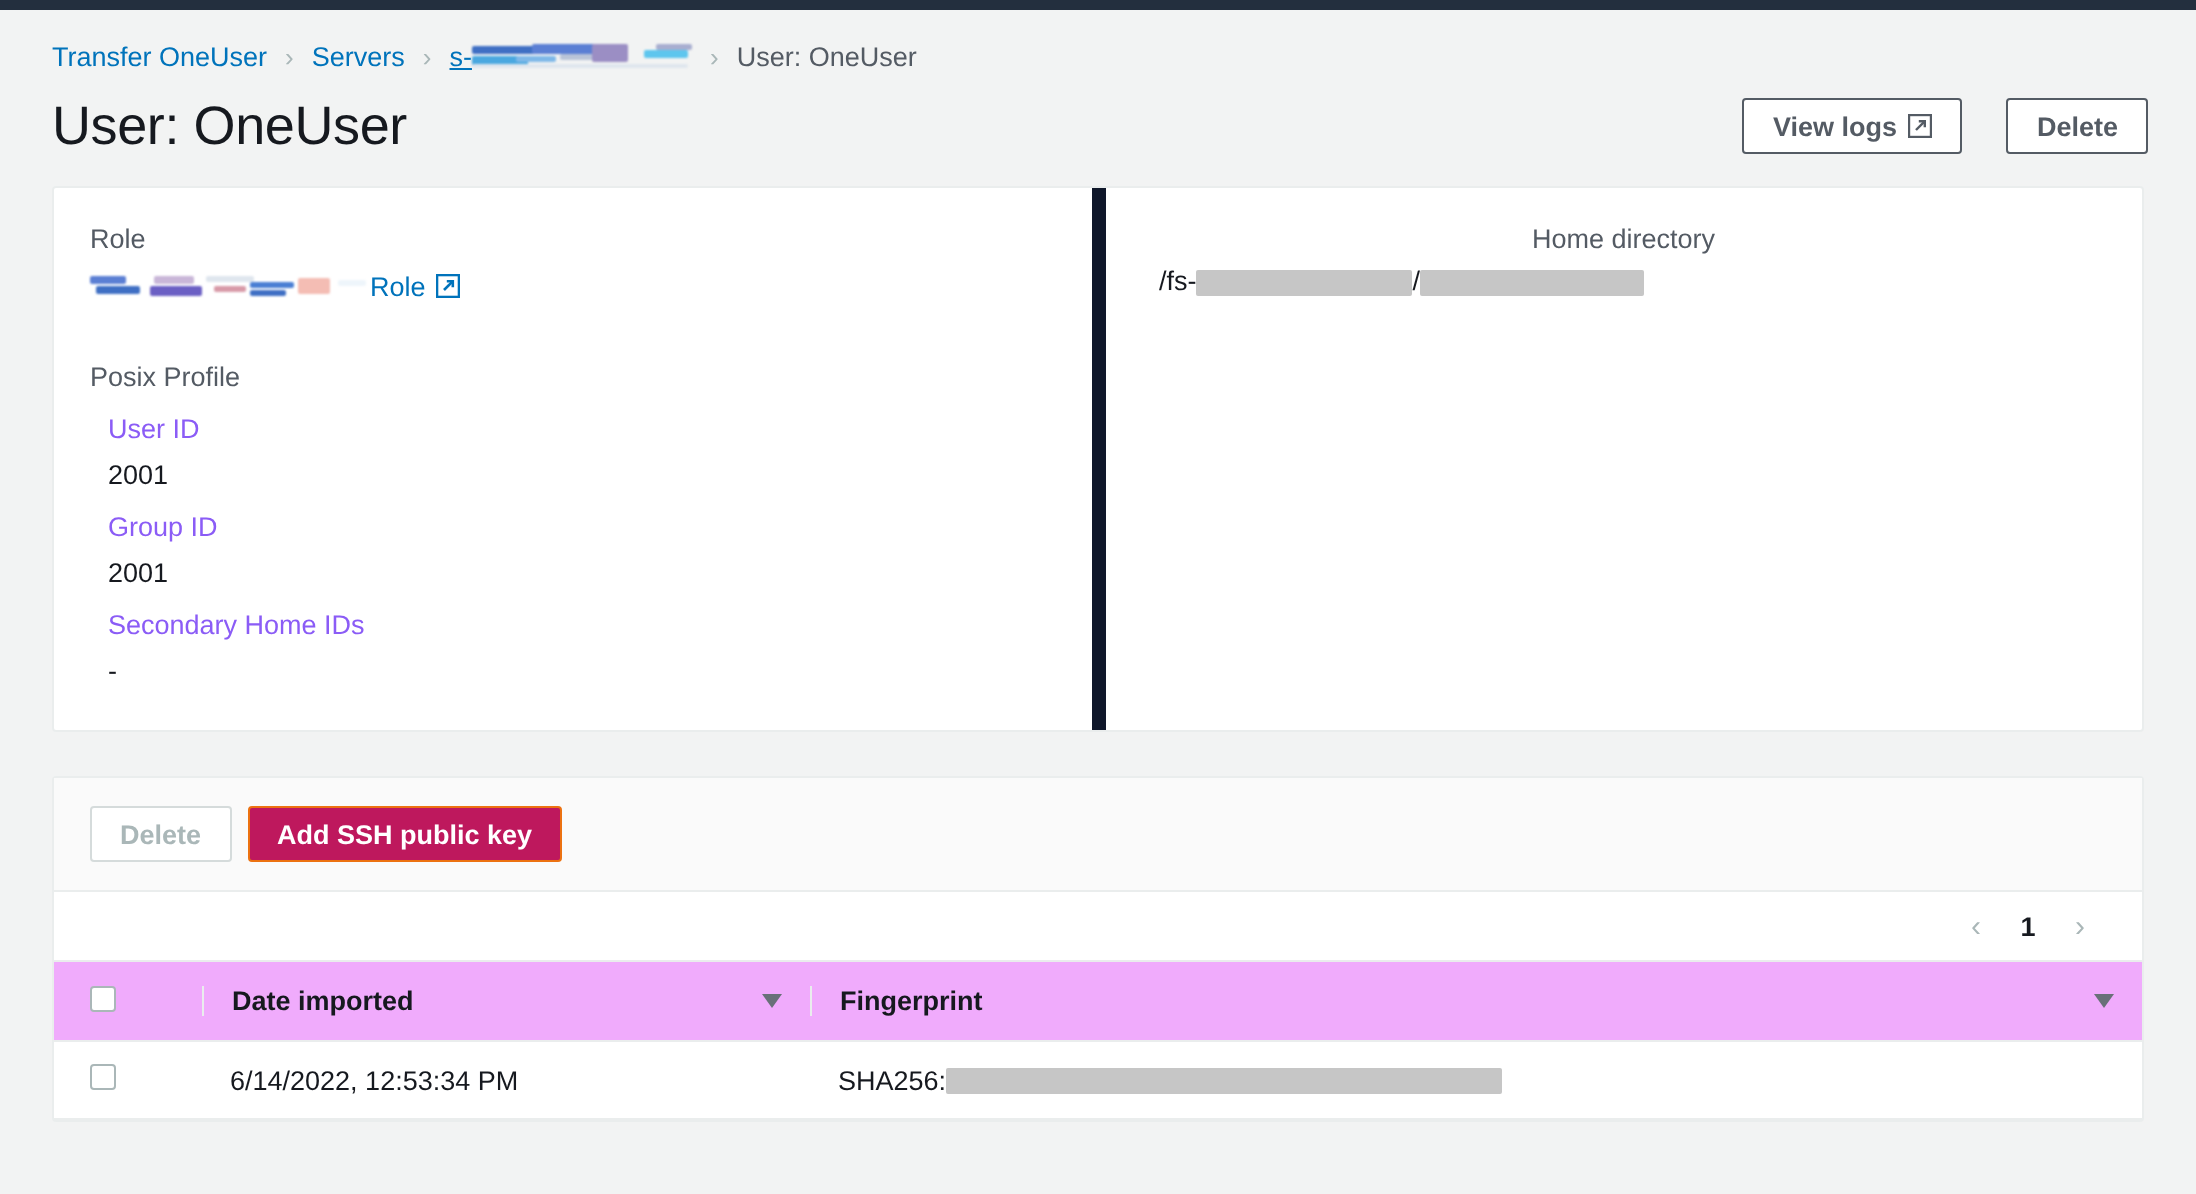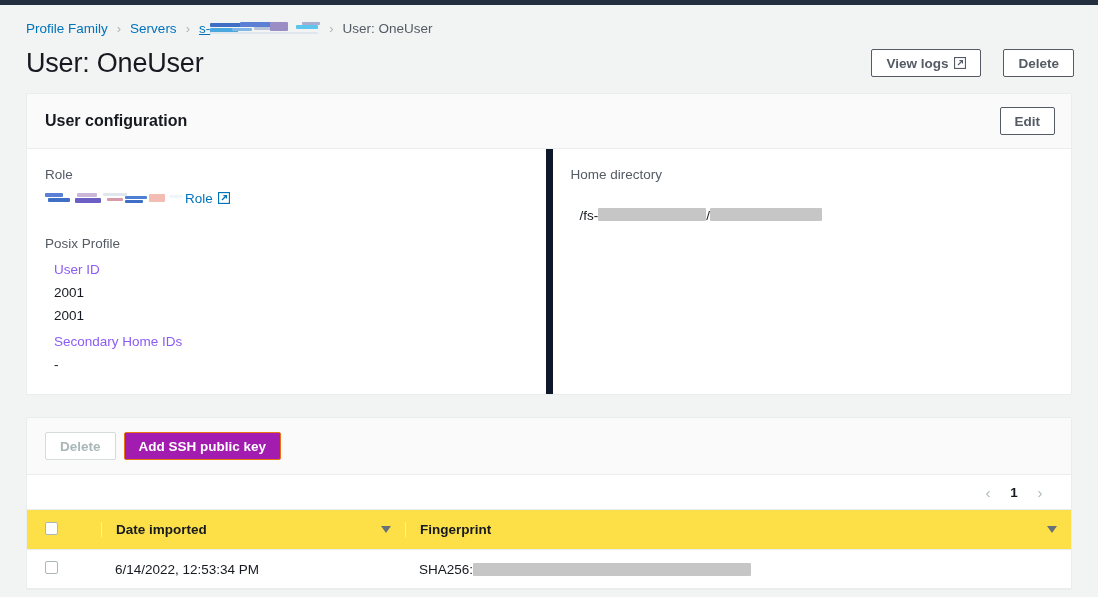--- a/index.html
+++ b/index.html
@@ -103,21 +103,21 @@
     cursor: pointer;
     white-space: nowrap;
     box-sizing: border-box;
   }
   .btn.disabled {
     border-color: #d5dbdb;
     color: #aab7b8;
     cursor: default;
   }
   .btn.primary {
-    background: #a21caf;
+    background: #be185d;
     border-color: #ec7211;
     color: #ffffff;
   }
   .ext-icon {
     display: inline-block;
     width: 12px;
     height: 12px;
     position: relative;
   }
 
@@ -204,21 +204,21 @@
   }
   .redact {
     display: inline-block;
     background: #c6c6c6;
     height: 13px;
     border-radius: 1px;
     vertical-align: middle;
   }
   .home-dir {
     display: flex;
-    align-items: flex-start;
+    align-items: flex-end;
     font-size: 13.5px;
     padding-left: 9px;
   }
   .home-restricted {
     padding-left: 9px;
     margin-top: 9px;
     font-size: 13.5px;
   }
 
   
@@ -257,21 +257,21 @@
     cursor: pointer;
   }
 
   
   table.ssh-table {
     width: 100%;
     border-collapse: collapse;
     table-layout: fixed;
   }
   .ssh-table thead th {
-    background: #fde047;
+    background: #f0abfc;
     border-top: 1px solid #eaeded;
     border-bottom: 1px solid #eaeded;
     font-size: 13.5px;
     font-weight: bold;
     color: #16191f;
     text-align: left;
     padding: 11px 0;
     height: 17px;
     box-sizing: content-box;
   }
@@ -318,21 +318,21 @@
     align-items: center;
     gap: 0;
   }
 </style>
 </head>
 <body>
 
 <div class="topbar"></div>
 
 <nav class="breadcrumb">
-  <a class="crumb-link" href="#">Profile Family</a>
+  <a class="crumb-link" href="#">Transfer OneUser</a>
   <span class="crumb-sep">›</span>
   <a class="crumb-link" href="#">Servers</a>
   <span class="crumb-sep">›</span>
   <a class="crumb-redacted" href="#">
     <span>s-</span>
     <span class="blur-bars">
       <i style="left:0;top:2px;width:34px;height:4px;background:#3f6fc4;"></i>
       <i style="left:0;top:7px;width:28px;height:5px;background:#4aa8e0;"></i>
       <i style="left:30px;top:1px;width:32px;height:5px;background:#5b7fd4;"></i>
       <i style="left:22px;top:7px;width:20px;height:3px;background:#7fb8e8;"></i>
@@ -358,24 +358,20 @@
           <path d="M4 8 L8.2 3.8" stroke="#545b64" stroke-width="1.2" fill="none"></path>
           <path d="M5.4 3.6 H8.4 V6.6" stroke="#545b64" stroke-width="1.2" fill="none"></path>
         </svg>
       </span>
     </button>
     <button class="btn">Delete</button>
   </div>
 </div>
 
 <section class="card" style="margin-top:12px;">
-  <div class="card-header">
-    <h2 class="card-title">User configuration</h2>
-    <button class="btn">Edit</button>
-  </div>
 
   <div class="config-body">
 
     <div class="config-col left">
 
       <div class="field-block">
         <div class="field-label">Role</div>
         <div class="role-line">
           <span class="blur-bars" style="width:140px;height:16px;">
             <i style="left:0;top:3px;width:18px;height:4px;background:#5b7fd4;"></i>
@@ -400,33 +396,34 @@
             </span>
           </a>
         </div>
       </div>
 
       <div class="field-block">
         <div class="field-label" style="margin-bottom:6px;">Posix Profile</div>
         <div class="sub-list">
           <div class="sub-label">User ID</div>
           <div class="sub-value">2001</div>
+          <div class="sub-label">Group ID</div>
           <div class="sub-value">2001</div>
           <div class="sub-label">Secondary Home IDs</div>
           <div class="sub-value">-</div>
         </div>
       </div>
 
     </div>
 
     <div class="config-col">
 
 
       <div class="field-block">
-        <div class="field-label" style="margin-bottom:26px;">Home directory</div>
+        <div class="field-label" style="margin-bottom:6px;text-align:center;">Home directory</div>
         <div class="home-dir">
           <span>/fs-</span>
           <span class="redact" style="width:108px;"></span>
           <span>/</span>
           <span class="redact" style="width:112px;"></span>
         </div>
       </div>
 
     </div>
   </div>

